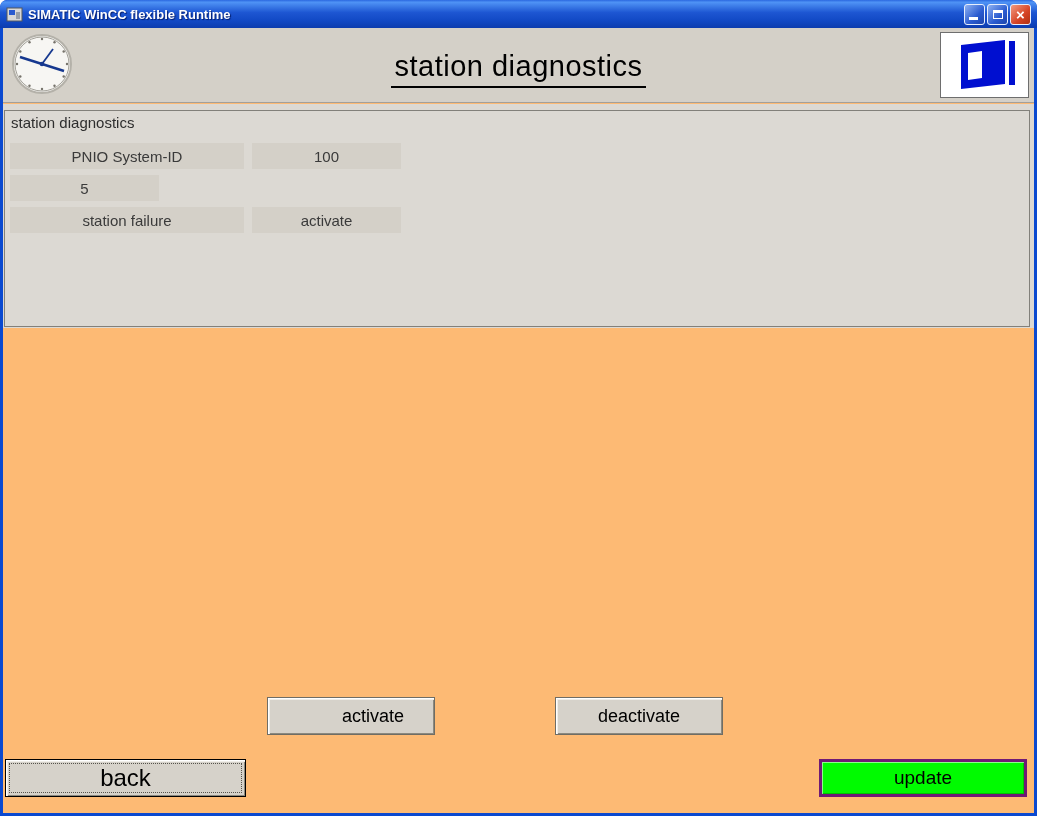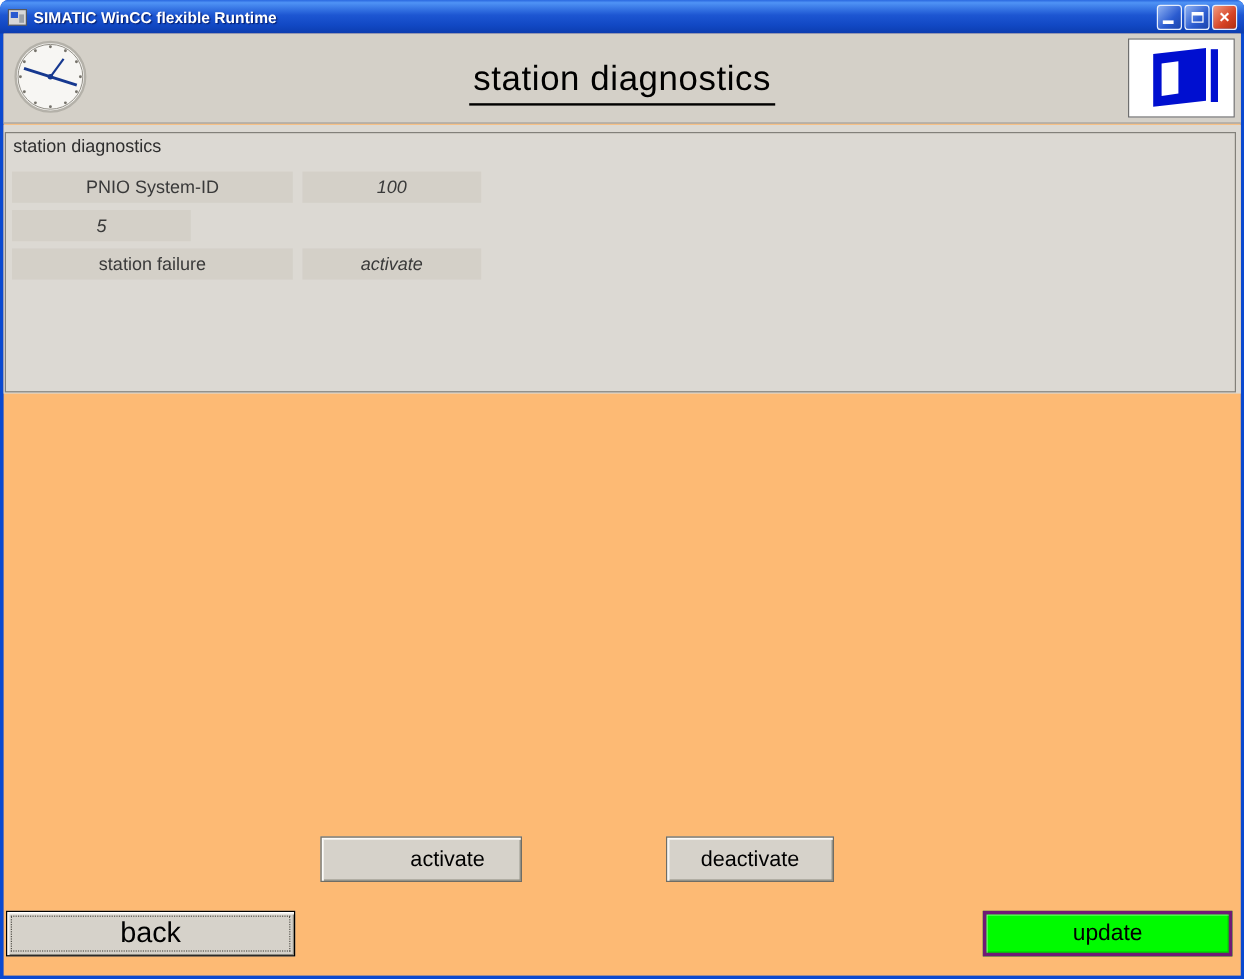--- a/index.html
+++ b/index.html
@@ -65,31 +65,31 @@
   .groupbox { position:absolute; left:1px; top:6px; right:4px; bottom:1px; border:1px solid #82807a; }
   .group-label { position:absolute; left:6px; top:3px; font-size:15px; color:#2e2e2e; }
   .diag-table { position:absolute; left:5px; top:32px; }
   .row { display:flex; margin-bottom:6px; }
   .cell {
     height:26px; background:#d4d0c8;
     display:flex; align-items:center; justify-content:center;
     font-size:15px; color:#3a3a3a;
   }
   .cell.label { width:234px; margin-right:8px;text-align:right; }
-  .cell.value { width:149px;font-style:italic; }
+  .cell.value { width:149px; }
 
   
   .push {
     position:absolute; background:#d6d2ca; border:1px solid #6f6d65;
     box-shadow: inset 1px 1px 0 #ffffff, inset 2px 2px 0 #f0eee9, inset -1px -1px 0 #8b897f;
     font-family:inherit; font-size:18px; color:#000;
     display:flex; align-items:center; justify-content:center; cursor:default;
   }
   .btn-activate   { left:264px; top:669px; width:168px; height:38px;padding-left:44px; }
-  .btn-deactivate { left:552px; top:669px; width:140px; height:38px;text-align:center; }
+  .btn-deactivate { left:552px; top:669px; width:168px; height:38px;text-align:center; }
   .btn-back {
     left:2px; top:731px; width:241px; height:38px; font-size:24px;
     border:1px solid #000;
     outline:1px dotted #55534c; outline-offset:-5px;
   }
   .btn-update {
     left:816px; top:731px; width:208px; height:38px; font-size:19px;
     background:#00fb00; border:3px solid #701a75;
     box-shadow: inset 1px 1px 0 rgba(255,255,255,.55), inset -1px -1px 0 rgba(0,0,0,.22);
   }

